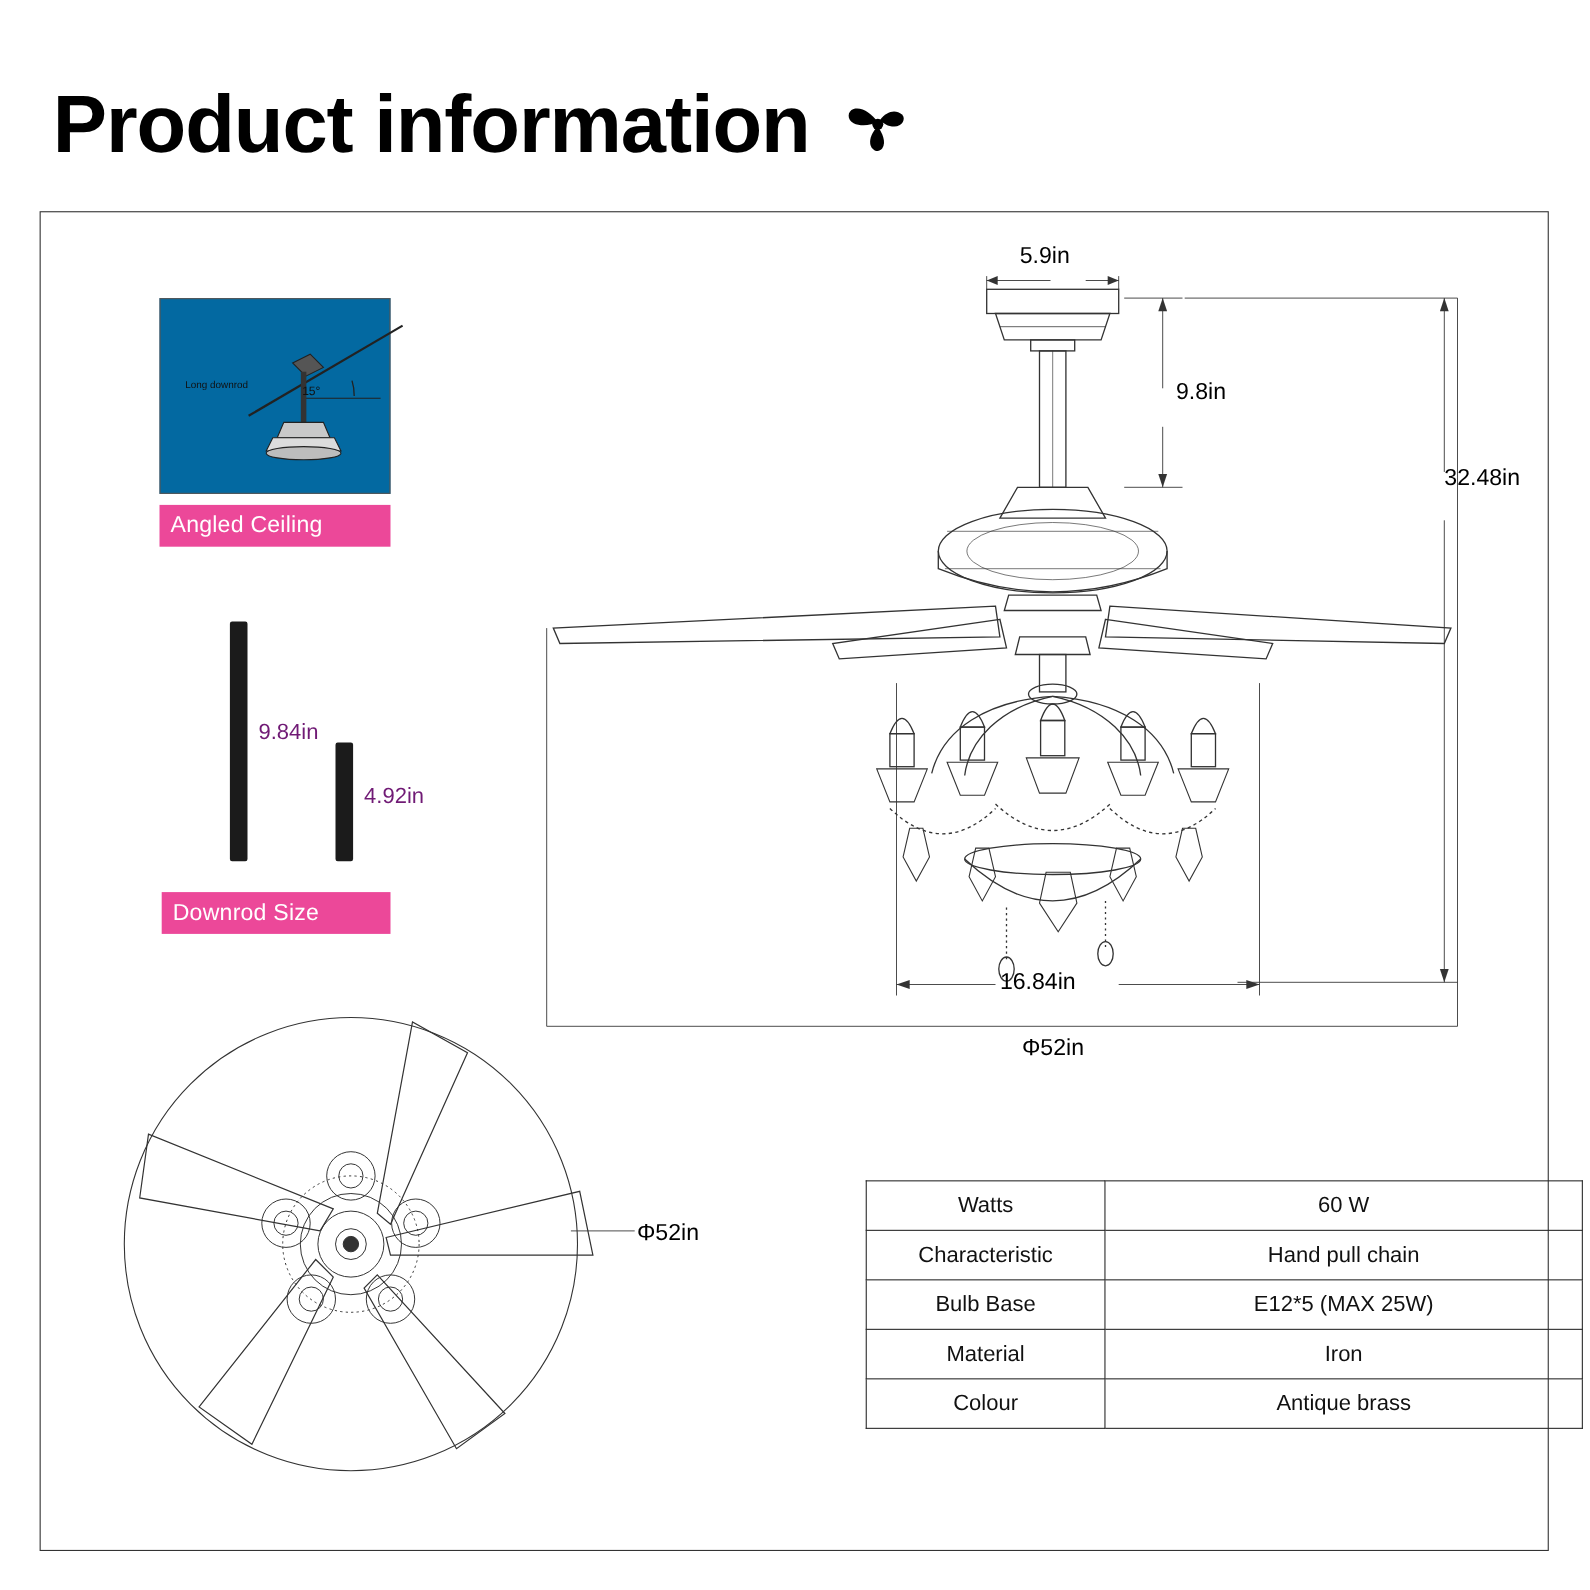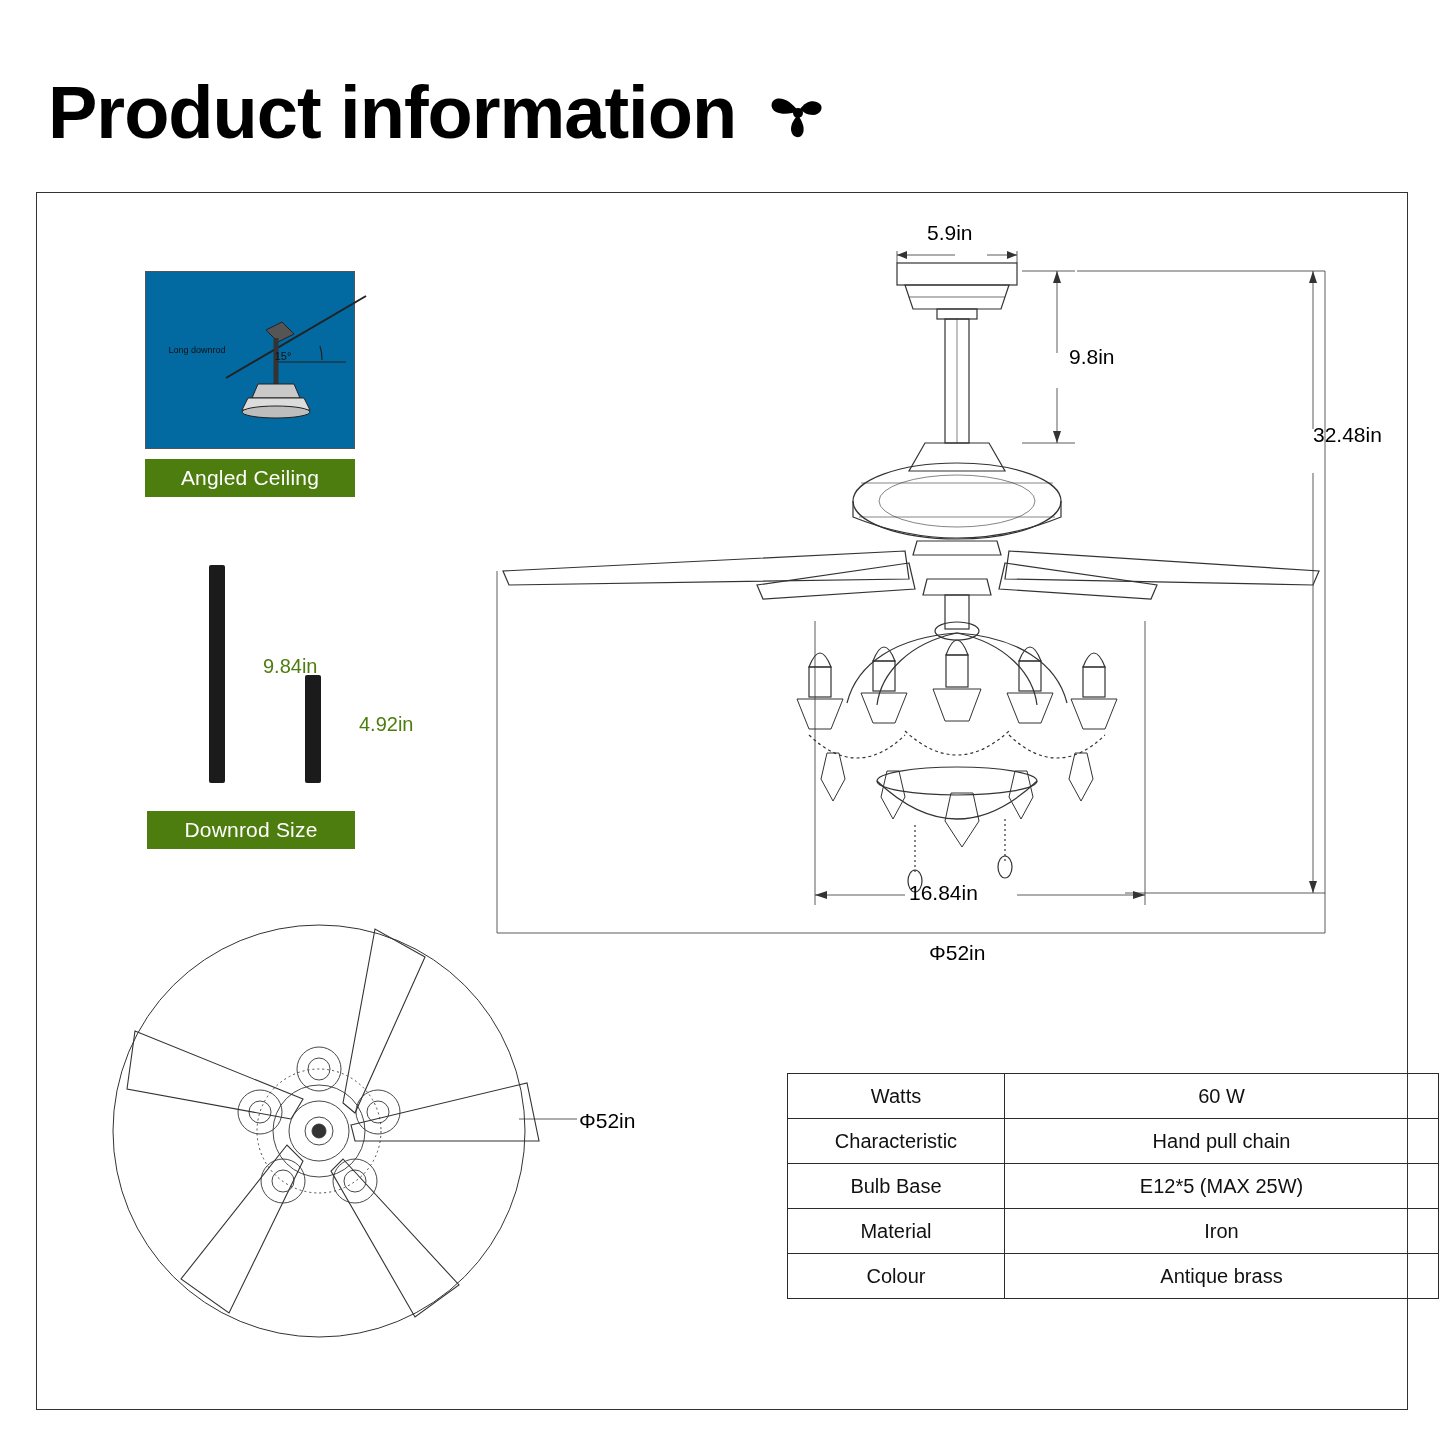--- a/index.html
+++ b/index.html
@@ -57,24 +57,24 @@
   #angled-ceiling-img {
     width: 210px;
     height: 178px;
     background: #0369a1;
     border: 1px solid #555;
     box-sizing: border-box;
     position: relative;
     padding-left: 24px;
   }
   .caption-tag {
-    background: #4d7c0f;
+    background: #ec4899;
     color: #fff;
     font-size: 21px;
-    text-align: center;
+    text-align: left;
     padding: 7px 10px;
     margin-top: 10px;
     width: 210px;
     box-sizing: border-box;
     letter-spacing: 0.2px;
   }
   .rod-label-sm {
     position: absolute;
     font-size: 9px;
     line-height: 1.1;
@@ -91,22 +91,21 @@
     height: 270px;
   }
   .rod {
     position: absolute;
     background: #1b1b1b;
     border-radius: 2px;
   }
   .rod-dim {
     position: absolute;
     font-size: 20px;
-    color: #4d7c0f;
-    margin-left: 28px;
+    color: #701a75;
   }
   #downrod-caption {
     position: absolute;
     left: 110px;
     top: 608px;
     width: 208px;
   }
 
   
   #side-view {

